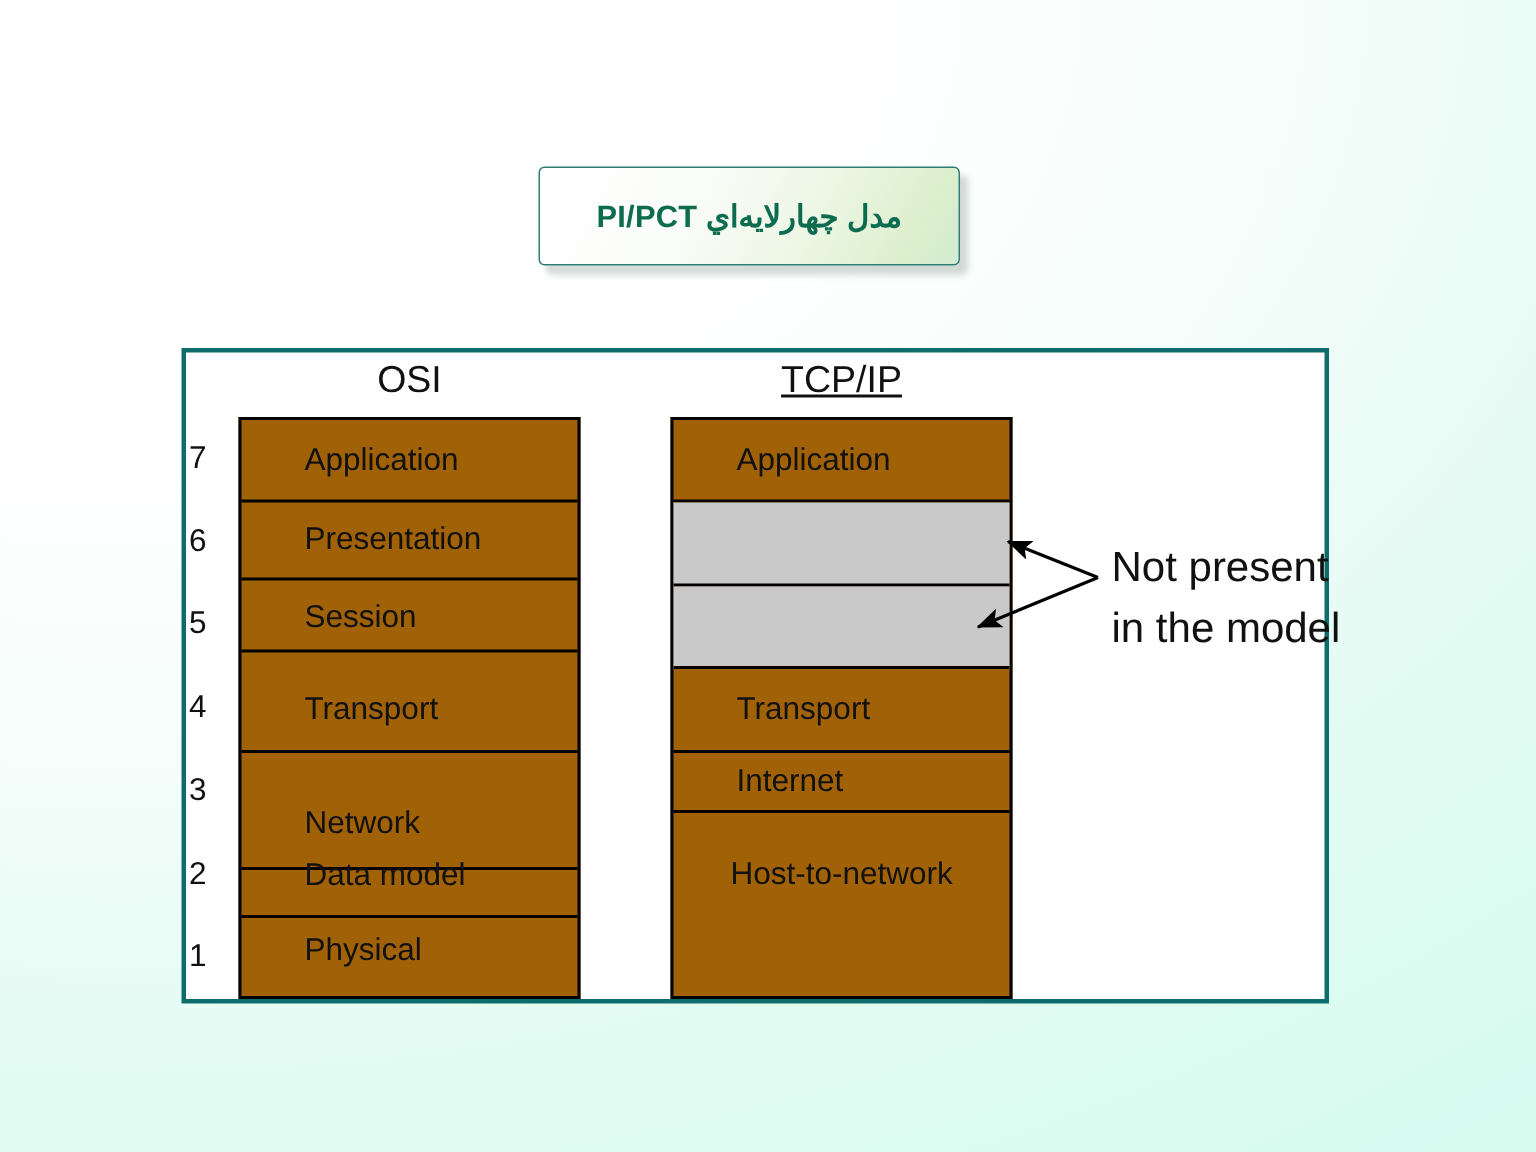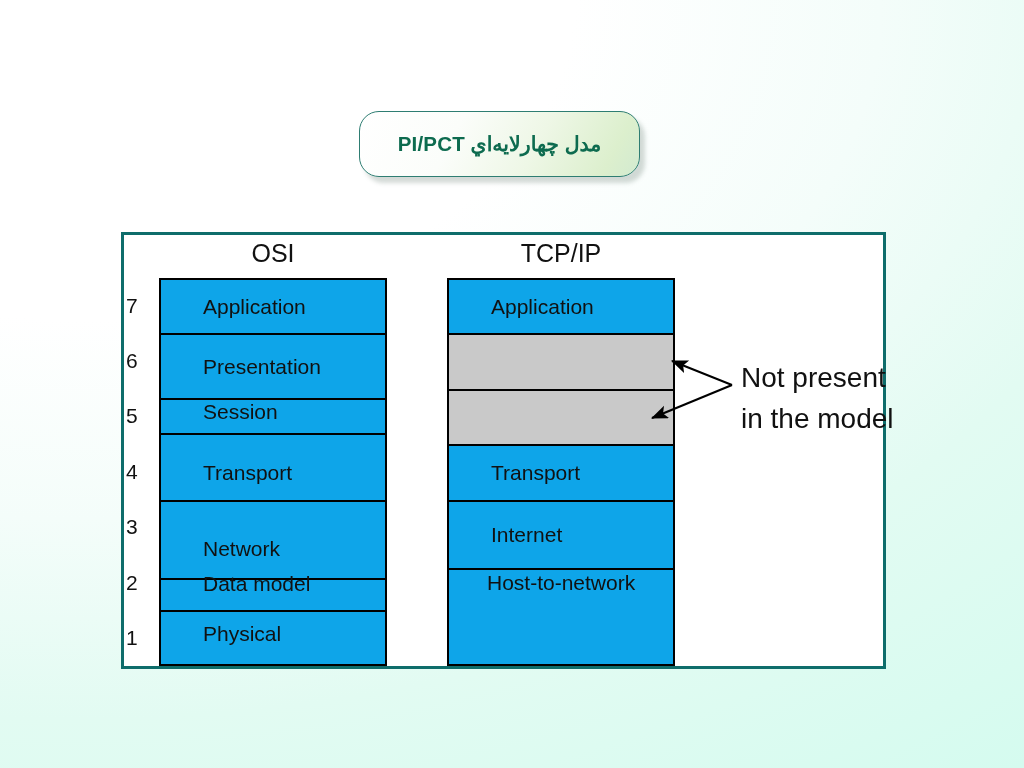--- a/index.html
+++ b/index.html
@@ -23,21 +23,21 @@
 
   
   .title-box {
     position: absolute;
     left: 359px;
     top: 111px;
     width: 281px;
     height: 66px;
     box-sizing: border-box;
     border: 1.6px solid #2e7d72;
-    border-radius: 20px;
+    border-radius: 4px;
     background: linear-gradient(118deg,
                 #ffffff 0%, #fbfdfa 34%, #eef7e6 62%, #dcefcd 88%, #d2ead0 100%);
     box-shadow: 5px 6px 4px rgba(120,140,130,0.32);
     display: flex;
     align-items: center;
     justify-content: center;
   }
   .title-text {
     direction: rtl;
     unicode-bidi: bidi-override;
@@ -62,21 +62,21 @@
 
   
   .col-header {
     position: absolute;
     font-size: 25px;
     color: #111111;
     text-align: center;
     white-space: nowrap;
   }
   .hdr-osi   { left: 159px; top: 239px; width: 228px; }
-  .hdr-tcpip { left: 447px; top: 239px; width: 228px; }
+  .hdr-tcpip { left: 447px; top: 239px; width: 228px; text-decoration: underline; }
 
   
   .numbers {
     position: absolute;
     left: 126px;
     top: 278px;
     width: 26px;
     height: 388px;
   }
   .num {
@@ -89,21 +89,21 @@
     justify-content: flex-start;
     font-size: 21px;
     color: #111111;
   }
 
   
   .stack {
     position: absolute;
     box-sizing: border-box;
     border: 2px solid #000000;
-    background: #0ea5e9;
+    background: #a16207;
   }
   .stack-osi   { left: 159px; top: 278px; width: 228px; height: 388px; }
   .stack-tcpip { left: 447px; top: 278px; width: 228px; height: 388px; }
 
   .cell {
     position: absolute;
     left: 0;
     width: 100%;
     box-sizing: border-box;
     display: flex;
@@ -158,34 +158,34 @@
     <div class="num" style="top:55.4px">6</div>
     <div class="num" style="top:110.8px">5</div>
     <div class="num" style="top:166.2px">4</div>
     <div class="num" style="top:221.6px">3</div>
     <div class="num" style="top:277.0px">2</div>
     <div class="num" style="top:332.4px">1</div>
   </div>
 
   <div class="stack stack-osi">
     <div class="cell divider-bottom" style="top:0px;height:55.4px">Application</div>
-    <div class="cell divider-bottom" style="top:55.4px;height:65px">Presentation</div>
+    <div class="cell divider-bottom" style="top:55.4px;height:52px">Presentation</div>
     <div class="cell divider-bottom" style="top:110.8px;height:44px">Session</div>
     <div class="cell divider-bottom" style="top:166.2px;height:55.4px">Transport</div>
     <div class="cell divider-bottom" style="top:239px;height:61px">Network</div>
     <div class="cell divider-bottom" style="top:277.0px;height:55.4px">Data model</div>
     <div class="cell" style="top:332.4px;height:44px">Physical</div>
   </div>
 
   <div class="stack stack-tcpip">
     <div class="cell divider-bottom" style="top:0px;height:55.4px">Application</div>
     <div class="cell gray divider-bottom" style="top:55.4px;height:55.4px"></div>
     <div class="cell gray divider-bottom" style="top:110.8px;height:55.4px"></div>
     <div class="cell divider-bottom" style="top:166.2px;height:55.4px">Transport</div>
-    <div class="cell divider-bottom" style="top:221.6px;height:68px">Internet</div>
+    <div class="cell divider-bottom" style="top:221.6px;height:40px">Internet</div>
     <div class="cell" style="top:277.0px;height:110.8px;align-items:flex-start;padding-top:14px;padding-left:38px">Host-to-network</div>
   </div>
 
   <svg class="arrows" viewBox="0 0 90 100">
     <defs>
       <marker id="ah" markerWidth="9" markerHeight="9" refX="7.5" refY="3.2" orient="auto" markerUnits="strokeWidth">
         <path d="M0,0 L8,3.2 L0,6.4 L1.8,3.2 z" fill="#000000"></path>
       </marker>
     </defs>
     <path d="M72,45 L12,21" stroke="#000000" stroke-width="2.1" fill="none" marker-end="url(#ah)"></path>

